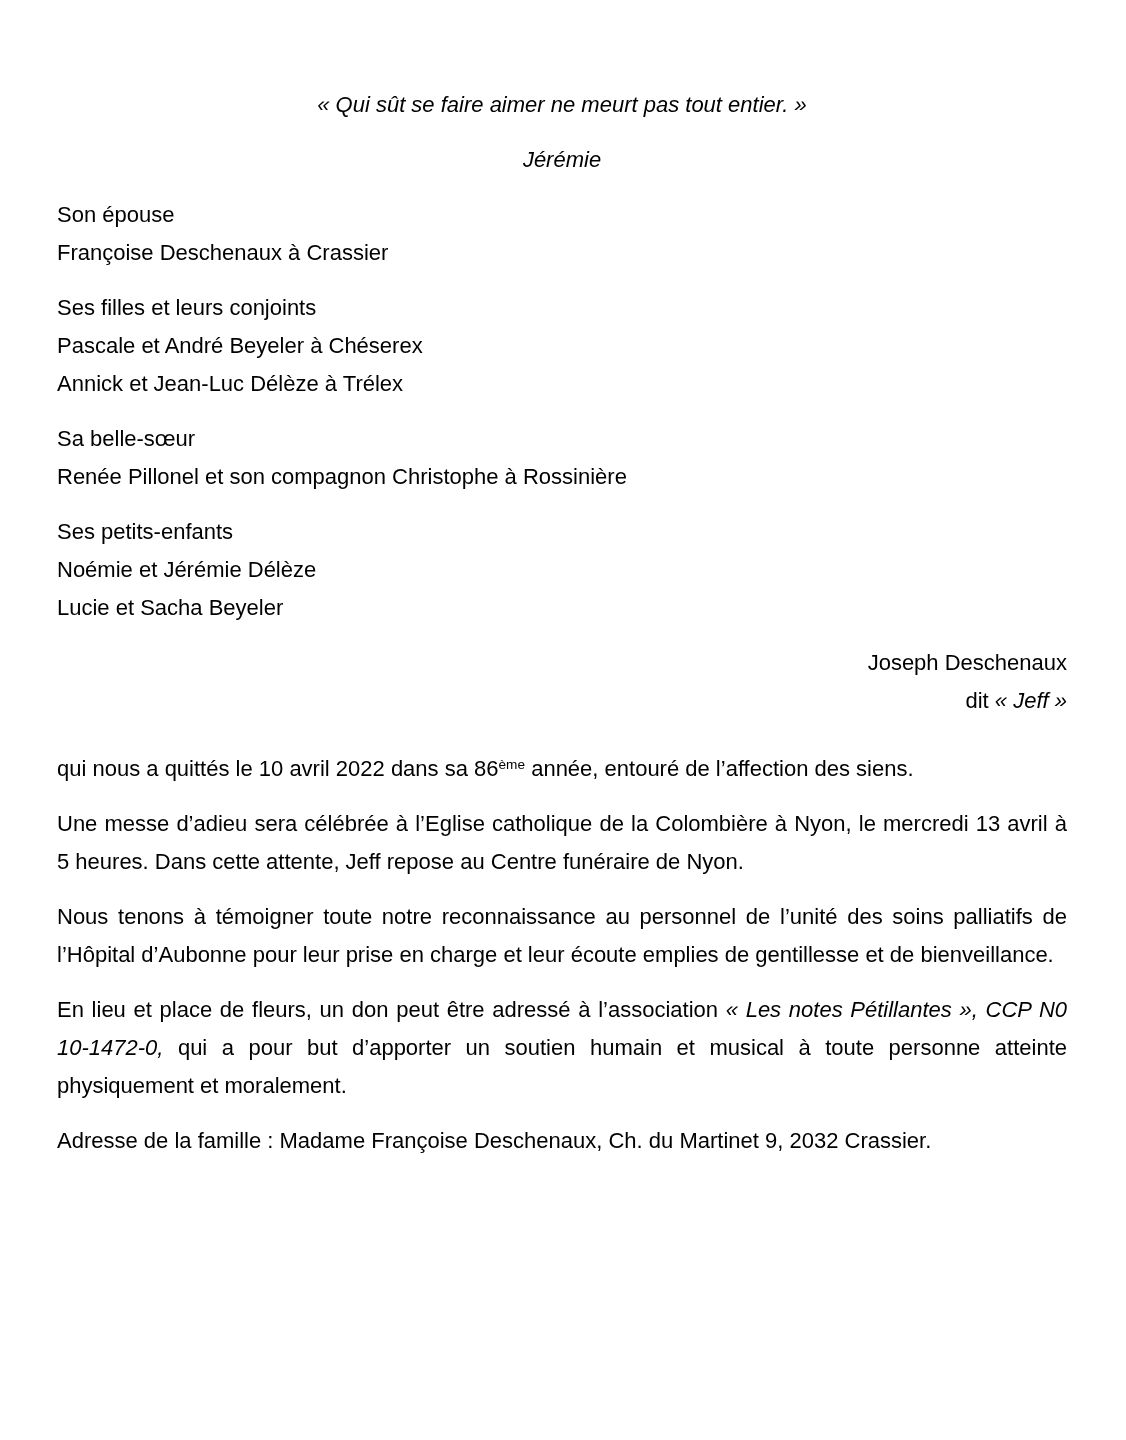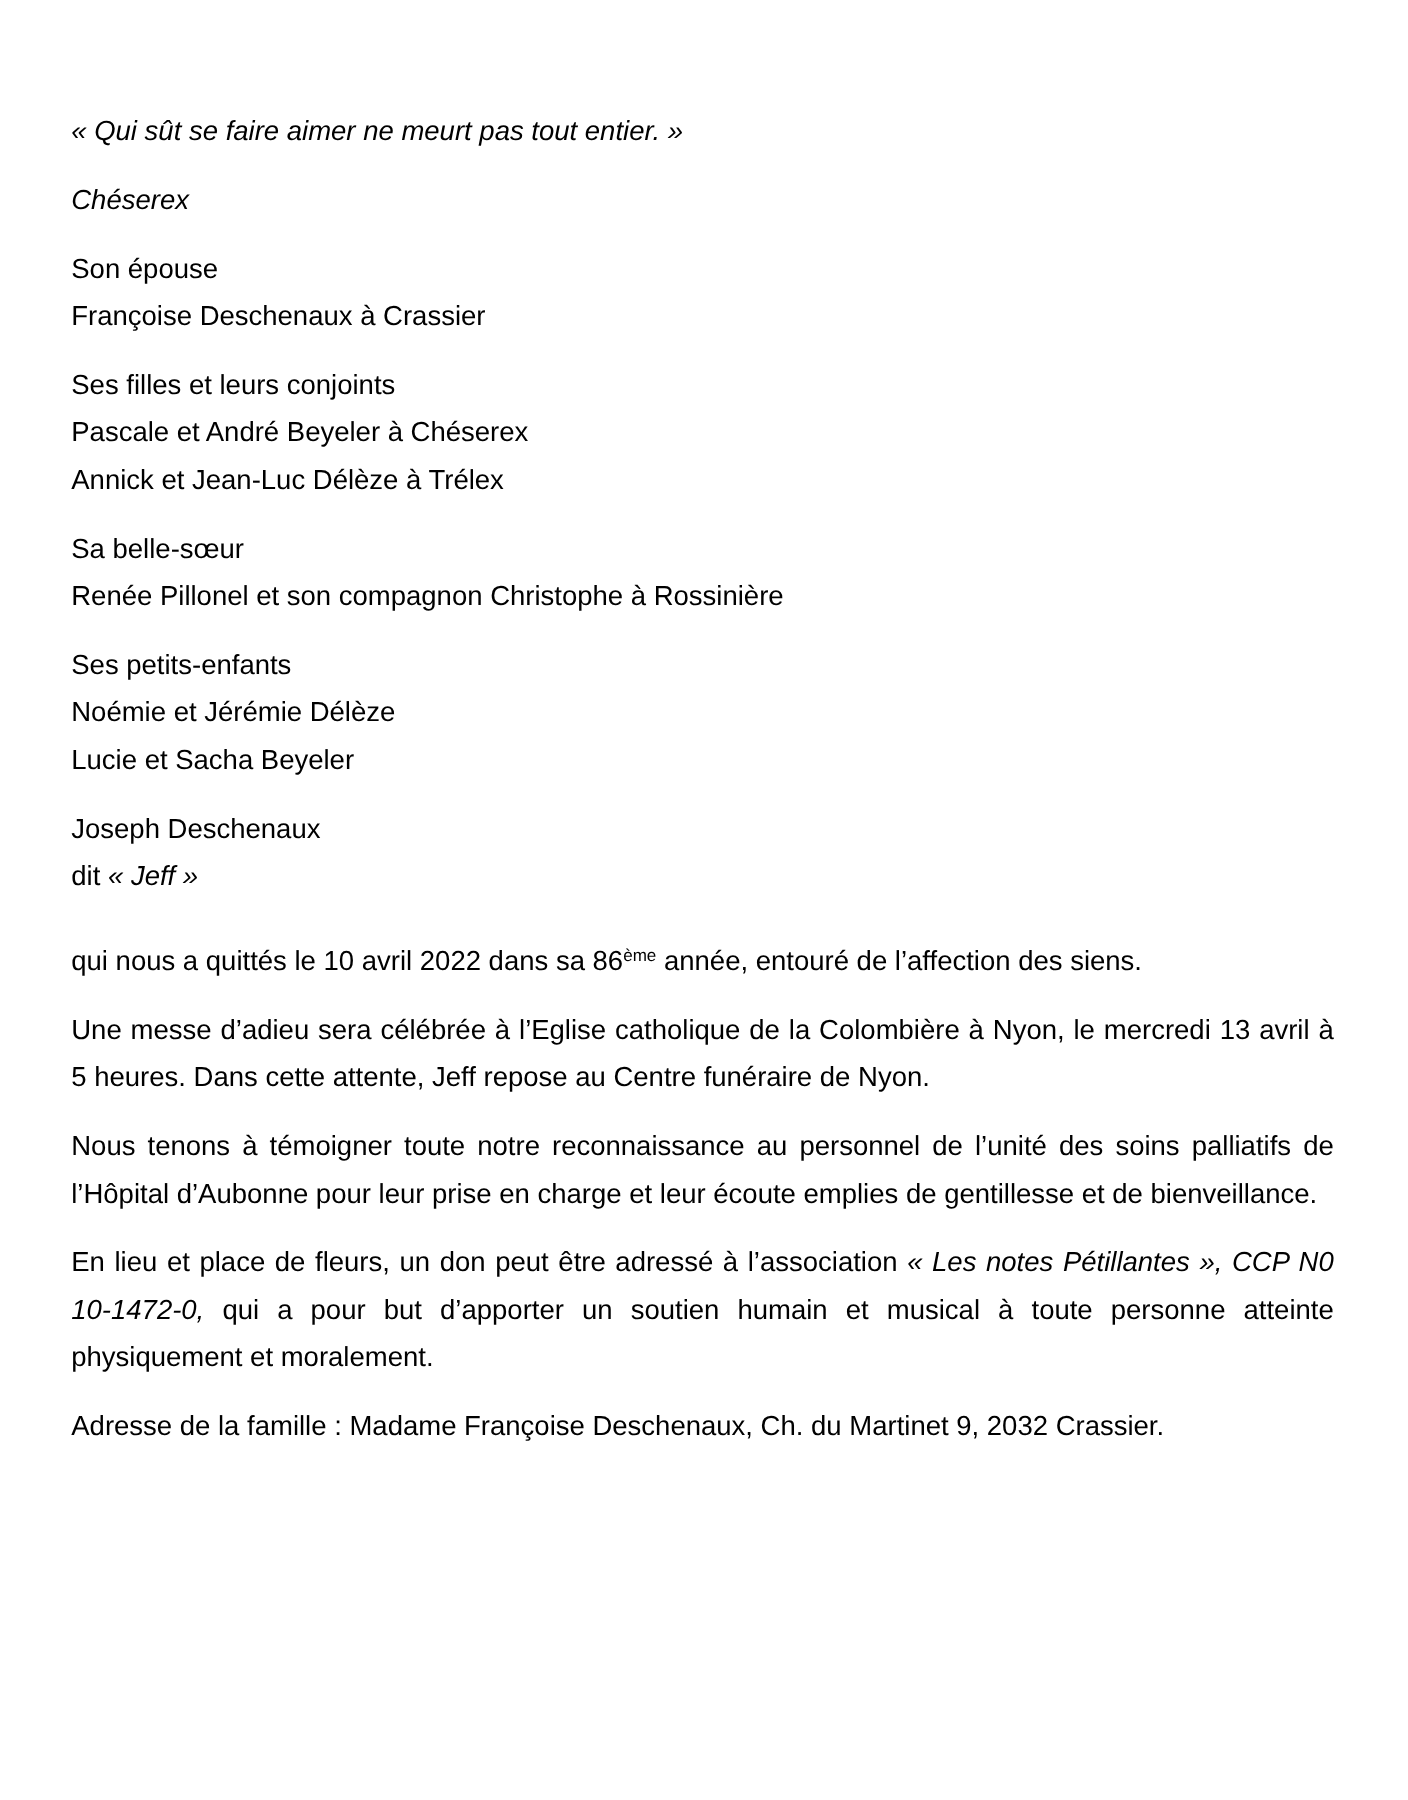--- a/index.html
+++ b/index.html
@@ -11,42 +11,42 @@
     margin: 0 auto;
     background: #ffffff;
     color: #000000;
     font-family: "Liberation Sans", "DejaVu Sans", sans-serif;
     font-size: 22px;
     line-height: 38px;
     padding: 86px 59px 0 57px;
     overflow: hidden;
   }
   .para { margin: 0 0 17px 0; }
-  .right   { text-align: left; }
-  .center  { text-align: left; }
+  .right   { text-align: center; }
+  .center  { text-align: right; }
   .justify { text-align: justify; }
   .italic  { font-style: italic; }
   .nowrap  { white-space: nowrap; }
   .line    { display: block; }
   .name-block { margin-top: 15px; margin-bottom: 30px; }
   .ord-sup {
     font-size: 0.62em;
     line-height: 0;
     vertical-align: 0.5em;
   }
   i { font-style: italic; }
 </style>
 </head>
 <body>
 
 <div class="page">
 
   <p class="para right italic">« Qui sût se faire aimer ne meurt pas tout entier. »</p>
 
-  <p class="para right italic">Chéserex</p>
+  <p class="para right italic">Jérémie</p>
 
   <div class="para">
     <span class="line">Son épouse</span>
     <span class="line">Françoise Deschenaux à Crassier</span>
   </div>
 
   <div class="para">
     <span class="line">Ses filles et leurs conjoints</span>
     <span class="line">Pascale et André Beyeler à Chéserex</span>
     <span class="line">Annick et Jean-Luc Délèze à Trélex</span>

